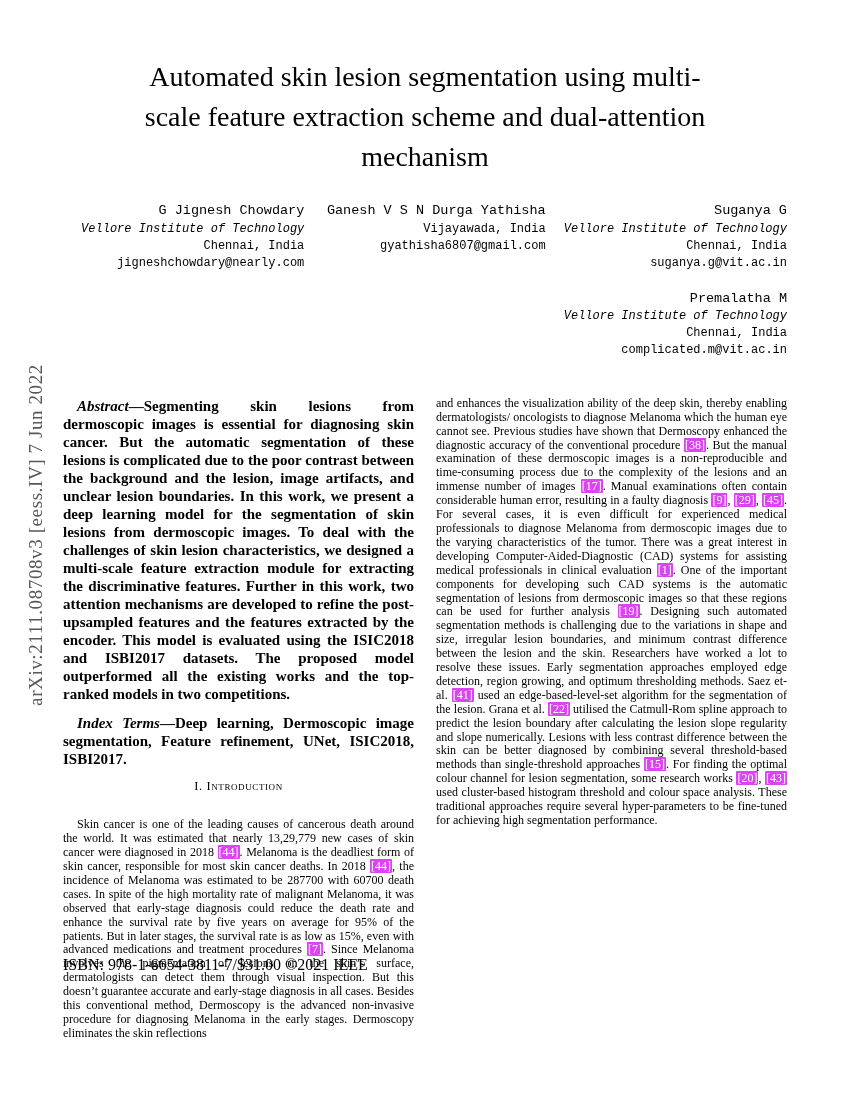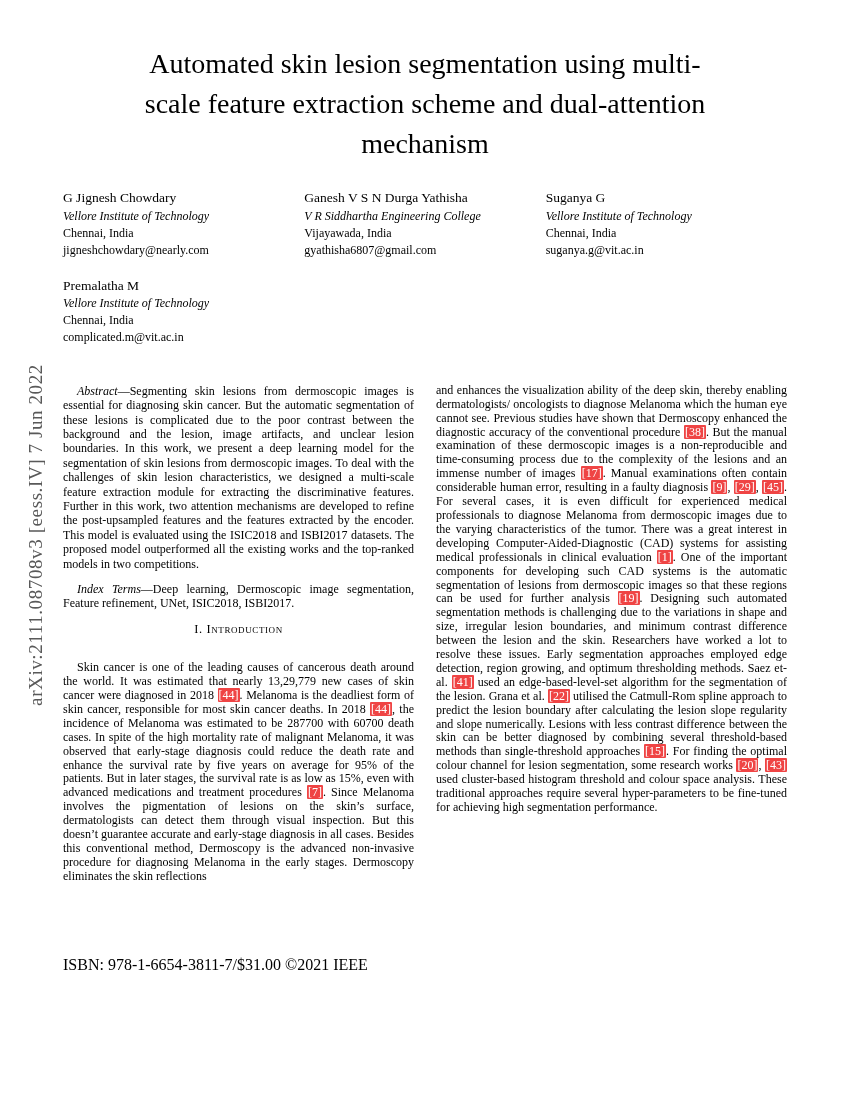--- a/index.html
+++ b/index.html
@@ -3,68 +3,68 @@
 <meta charset="utf-8">
 <style>
   * { margin:0; padding:0; box-sizing:border-box; }
   html,body { background:#ffffff; }
   body {
     width:850px; height:1100px;
     position:relative; overflow:hidden;
     font-family:"Liberation Serif", serif;
     color:#000;
   }
-  .page { padding:44px 63px 0 63px; }
+  .page { padding:57px 63px 0 63px; }
 
   .title {
     text-align:center;
     font-size:28px;
     line-height:1.42;
     font-weight:400;
     max-width:600px;
     margin:0 auto;
   }
 
   .authors-row {
     display:flex;
     justify-content:space-between;
     margin-top:26px;
   }
-  .author { flex:1; text-align:left; font-size:12px; line-height:1.4; }
+  .author { flex:1; text-align:right; font-size:12px; line-height:1.4;font-family:Liberation Mono, monospace; }
   .author .name { font-size:13.5px; }
   .author .affil { font-style:italic; }
   .author-single { margin-top:18px; }
 
   .body-cols { display:flex; gap:22px; margin-top:38px; }
   .col {
     width:351px;
     font-size:12px;
     line-height:1.16;
     text-align:justify;
   }
   .abstract, .index-terms {
-    font-weight:normal;
-    font-size:12px;
+    font-weight:bold;
+    font-size:15px;
     line-height:1.2;
   }
   .abstract .lead, .index-terms .lead { font-style:italic; }
   .para-indent { text-indent:14px; }
   .index-terms { margin-top:11px; }
 
   .section-heading {
     text-align:center;
     font-variant:small-caps;
     font-weight:400;
     font-size:12.5px;
     letter-spacing:0.6px;
     margin:11px 0 25px 0;
   }
 
   .cite {
-    background:#ef4444;
+    background:#d946ef;
     color:#ffffff;
     padding:0 1px;
     border-radius:1px;
     white-space:nowrap;
   }
 
   .watermark {
     position:absolute;
     left:36px; top:535px;
     transform:translate(-50%,-50%) rotate(-90deg);
@@ -91,21 +91,20 @@
 
   <div class="authors-row">
     <div class="author">
       <div class="name">G Jignesh Chowdary</div>
       <div class="affil">Vellore Institute of Technology</div>
       <div>Chennai, India</div>
       <div>jigneshchowdary@nearly.com</div>
     </div>
     <div class="author">
       <div class="name">Ganesh V S N Durga Yathisha</div>
-      <div class="affil">V R Siddhartha Engineering College</div>
       <div>Vijayawada, India</div>
       <div>gyathisha6807@gmail.com</div>
     </div>
     <div class="author">
       <div class="name">Suganya G</div>
       <div class="affil">Vellore Institute of Technology</div>
       <div>Chennai, India</div>
       <div>suganya.g@vit.ac.in</div>
     </div>
   </div>

